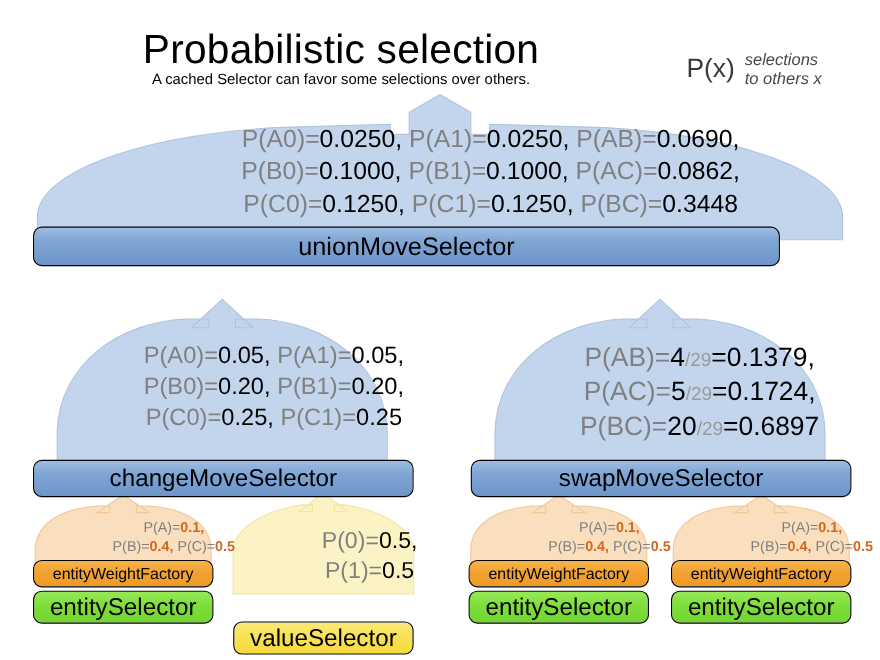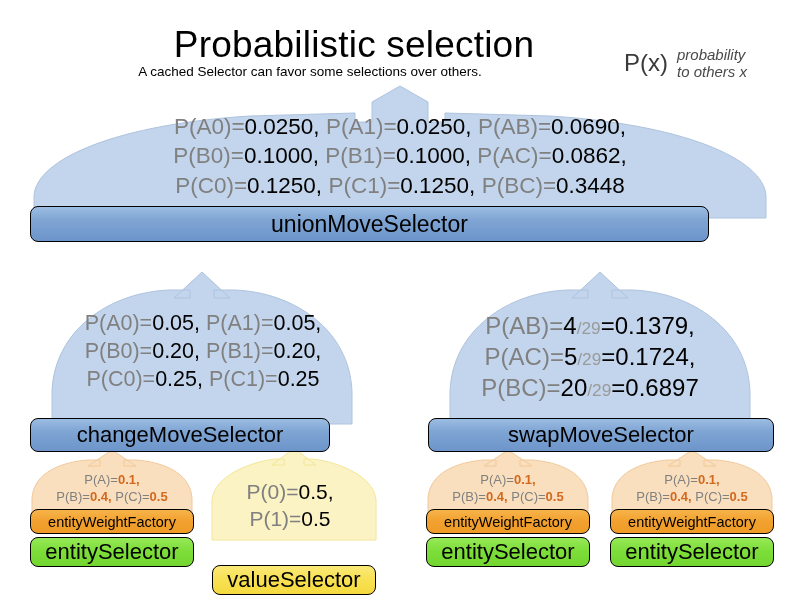--- a/index.html
+++ b/index.html
@@ -10,21 +10,21 @@
     overflow:hidden;
     position:relative;
   }
   #stage{position:absolute;left:0;top:0;width:800px;height:600px;}
 
   
   .title{
     position:absolute;left:0;top:24px;width:620px;
     text-align:center;
     font-size:37px;color:#000;font-weight:400;
-    letter-spacing:.2px;white-space:nowrap;padding-left:44px;
+    letter-spacing:.2px;white-space:nowrap;
   }
   .subtitle{
     position:absolute;left:0;top:64px;width:620px;
     text-align:center;font-size:13.5px;color:#000;
   }
 
   
   .legend{position:absolute;left:624px;top:46px;display:flex;align-items:flex-start;}
   .legend-key{font-size:24px;color:#3a3a3a;line-height:1.05;padding-top:4px;}
   .legend-desc{font-size:15px;color:#4a4a4a;font-style:italic;line-height:1.15;margin-left:9px;}
@@ -52,21 +52,21 @@
     background:linear-gradient(to bottom,#fbe978 0%,#f8e155 45%,#f5da3e 100%);
   }
   .box.lvl1{font-size:23px;}
   .box.lvl2{font-size:22px;}
   .box.small{font-size:14.5px;}
   .box.big{font-size:22px;}
 
   
   .btext{
     position:absolute;text-align:center;color:#000;
-    white-space:nowrap;pointer-events:none;
+    white-space:nowrap;pointer-events:none;margin-left:46px;
   }
   .btext .lbl{color:#808080;}
   .btext .val{color:#000;}
   .btext .orange-val{color:#d2691e;font-weight:bold;}
   .btext .den{color:#9a9a9a;font-size:.72em;}
   .btext-row{line-height:1.30;}
 
   .t-top{left:60px;top:112px;width:680px;font-size:22.5px;}
   .t-change{left:42px;top:310px;width:322px;font-size:21.5px;}
   .t-swap{left:429px;top:310px;width:322px;font-size:24px;}
@@ -77,21 +77,21 @@
 <body>
 
 <div id="stage">
 
   <div class="title">Probabilistic selection</div>
   <div class="subtitle">A cached Selector can favor some selections over others.</div>
 
   <div class="legend">
     <div class="legend-key">P(x)</div>
     <div class="legend-desc">
-      <div>probability</div>
+      <div>selections</div>
       <div>to others x</div>
     </div>
   </div>
 
   <svg id="callouts" viewBox="0 0 800 600">
 
     <path fill="#c3d5ec" stroke="#aec3de" stroke-width="1" d="M 34 218
          L 34 196
          C 36 158, 120 124, 250 116
          L 355 113
@@ -207,21 +207,21 @@
   <div class="btext t-swap">
     <div class="btext-row"><span class="lbl">P(AB)=</span><span class="val">4</span><span class="den">/29</span><span class="val">=0.1379,</span></div>
     <div class="btext-row"><span class="lbl">P(AC)=</span><span class="val">5</span><span class="den">/29</span><span class="val">=0.1724,</span></div>
     <div class="btext-row"><span class="lbl">P(BC)=</span><span class="val">20</span><span class="den">/29</span><span class="val">=0.6897</span></div>
   </div>
 
   <div class="box blue lvl1" style="left:30px;top:206px;width:679px;height:36px;">
     <span>unionMoveSelector</span>
   </div>
 
-  <div class="box blue lvl2" style="left:30px;top:418px;width:300px;height:34px;">
+  <div class="box blue lvl2" style="left:30px;top:418px;width:346px;height:34px;">
     <span>changeMoveSelector</span>
   </div>
 
   <div class="box blue lvl2" style="left:428px;top:418px;width:346px;height:34px;">
     <span>swapMoveSelector</span>
   </div>
 
   <div class="btext t-ewf" style="left:22px;top:472px;width:180px;">
     <div class="btext-row"><span class="lbl">P(A)=</span><span class="orange-val">0.1,</span></div>
     <div class="btext-row"><span class="lbl">P(B)=</span><span class="orange-val">0.4,</span> <span class="lbl">P(C)=</span><span class="orange-val">0.5</span></div>

